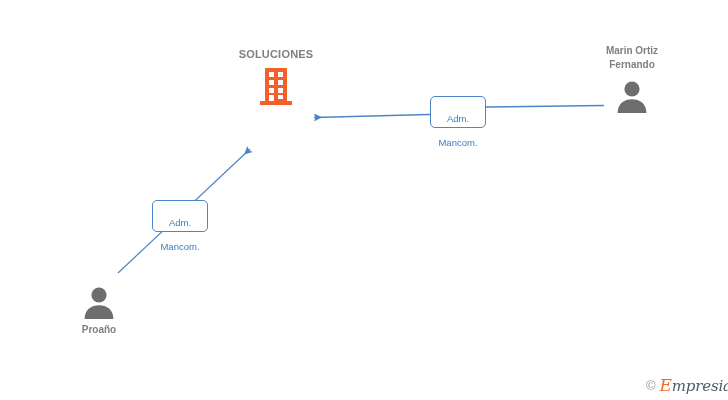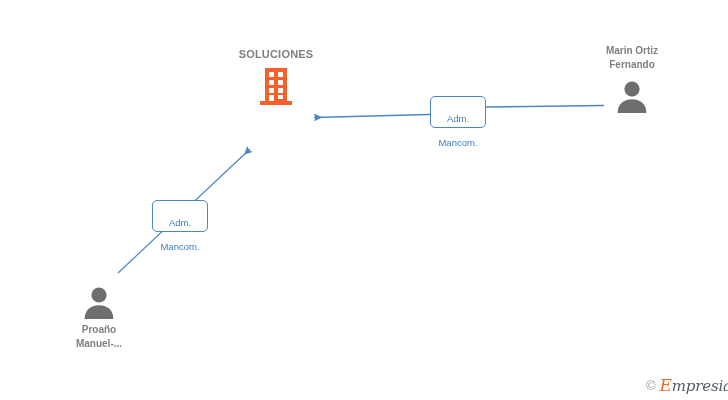--- a/index.html
+++ b/index.html
@@ -189,21 +189,20 @@
     </svg>
   </div>
 
   <div class="person-node" id="person-left">
     <svg class="person-icon" viewBox="0 0 34 34">
       <circle cx="17" cy="10" r="7.6" fill="#6e6e6e"></circle>
       <path d="M2.6,34 C2.6,24.6 9.2,20.2 17,20.2 C24.8,20.2 31.4,24.6 31.4,34 Z" fill="#6e6e6e"></path>
     </svg>
     <div class="person-name">
       <span class="ln">Proaño</span>
-      <span class="ln">Manuel-...</span>
     </div>
   </div>
 
   <div class="rel-label" id="rel-label-right">
     <span class="ln">Adm.</span>
     <span class="ln">Mancom.</span>
   </div>
 
   <div class="rel-label" id="rel-label-left">
     <span class="ln">Adm.</span>

